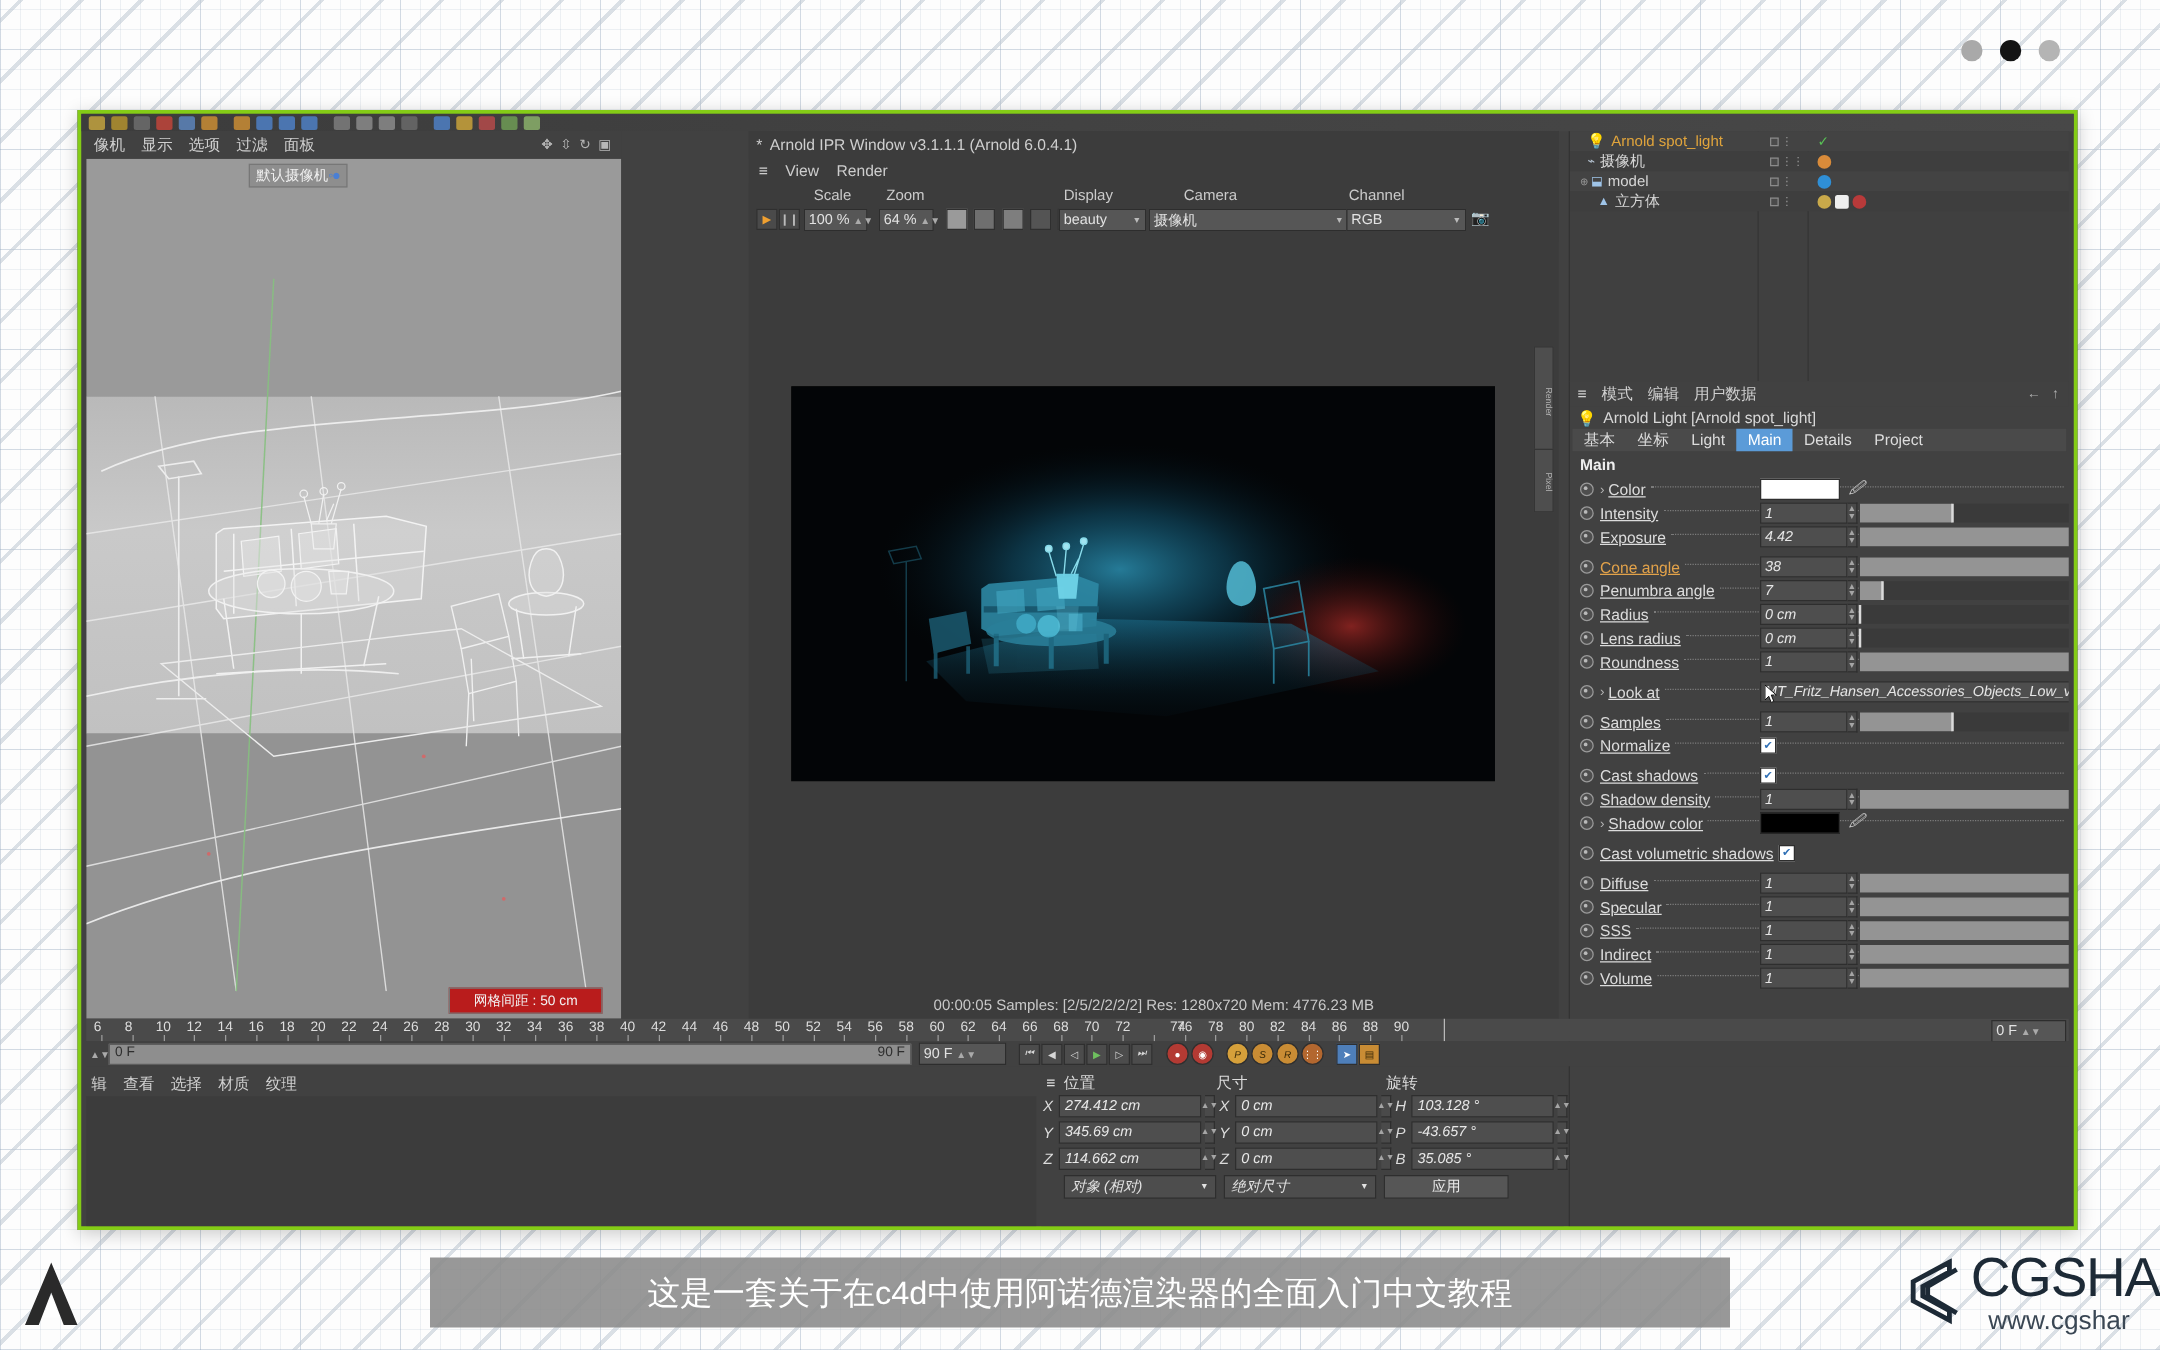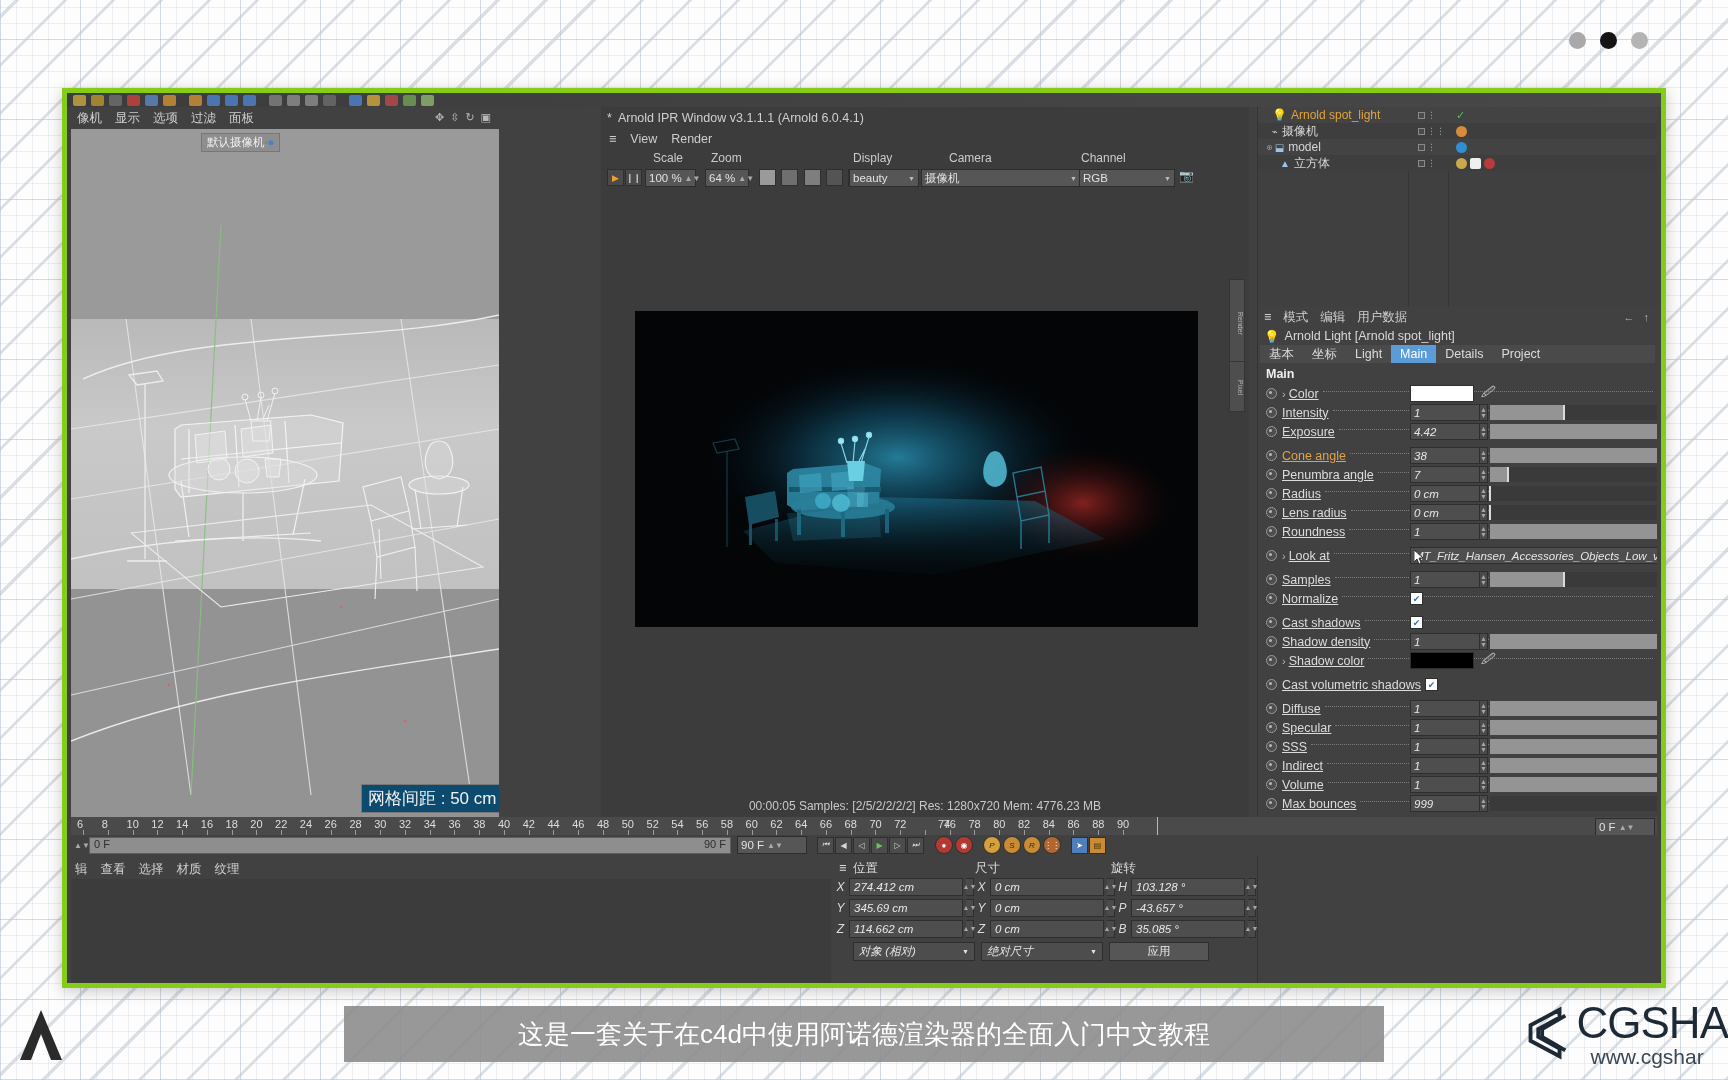--- a/index.html
+++ b/index.html
@@ -26,21 +26,21 @@
     pointer-events:none;
   }
   
   #dots{position:absolute;top:32px;right:80px;display:flex;gap:14px;z-index:40;}
   #dots i{display:block;width:17px;height:17px;border-radius:50%;}
 
   
   #app{
     position:absolute;left:62px;top:88px;width:1594px;height:890px;
     background:#414141;
-    border:5px solid #84cc16;
+    border:3px solid #84cc16;
     box-shadow:0 3px 14px rgba(0,0,0,.22);
     color:#d6d6d6;
     font-size:12px;
     overflow:hidden;
   }
   .topstrip{
     position:absolute;left:0;top:0;width:100%;height:14px;
     background:linear-gradient(90deg,#3c3c3c,#484848);
   }
   
@@ -53,22 +53,22 @@
            padding-left:6px;color:#cfcfcf;font-size:12.5px;position:relative;}
   .vp-menu .navicons{position:absolute;right:8px;top:4px;display:flex;gap:6px;color:#b7b7b7;font-size:11px;}
   #viewport{position:absolute;left:0;top:22px;right:0;bottom:0;overflow:hidden;}
   .vp-top{position:absolute;left:0;top:0;width:100%;height:190px;background:#9a9a9a;}
   .vp-mid{position:absolute;left:0;top:190px;width:100%;height:270px;
           background:linear-gradient(180deg,#b9b9b9 0%,#c9c9c9 40%,#c1c1c1 100%);}
   .vp-bot{position:absolute;left:0;top:460px;width:100%;bottom:0;background:#939393;}
   .camlabel{position:absolute;left:130px;top:4px;background:#8e8e8e;color:#f0f0f0;
             font-size:11.5px;padding:1px 5px;border:1px solid #777;white-space:nowrap;}
   .camlabel .dots{color:#4a7fd4;letter-spacing:-1px;}
-  .gridlabel{position:absolute;left:290px;bottom:4px;background:#0c4a6e;color:#f2f2f2;
-             font-size:17px;padding:2px 6px;border:1px solid #777;white-space:nowrap;}
+  .gridlabel{position:absolute;left:290px;bottom:4px;background:#b91c1c;color:#f2f2f2;
+             font-size:11px;padding:2px 19px;border:1px solid #777;white-space:nowrap;}
   #vpsvg{position:absolute;inset:0;}
 
   
   #ipr{position:absolute;left:534px;top:14px;width:648px;bottom:166px;background:#3c3c3c;}
   .ipr-title{height:22px;display:flex;align-items:center;gap:6px;padding-left:6px;
              color:#cfcfcf;font-size:12.5px;background:#3c3c3c;}
   .ipr-menu{height:20px;display:flex;align-items:center;gap:14px;padding-left:8px;
             color:#cdcdcd;font-size:12.5px;}
   .ipr-toolbar{position:relative;height:46px;background:#3c3c3c;}
   .tb-head{position:absolute;top:2px;font-size:12px;color:#cbcbcb;}
@@ -791,32 +791,20 @@
         </div>
         <div class="arow">
           <i class="bullet"></i>
           <span class="alabel">Volume</span>
           <span class="dotfill"></span>
           <span class="aval">
             <i class="afield">1</i>
             <i class="aspin">▲<br>▼</i>
             <i class="aslider">
               <i style="width: 100%;"></i>
-            </i>
-          </span>
-        </div>
-        <div class="arow">
-          <i class="bullet"></i>
-          <span class="alabel">Max bounces</span>
-          <span class="dotfill"></span>
-          <span class="aval">
-            <i class="afield">999</i>
-            <i class="aspin">▲<br>▼</i>
-            <i class="aslider">
-              <i style="width: 0%;"></i>
             </i>
           </span>
         </div>
         <div class="gap"></div>
       </div>
 
     <svg class="cursor" style="left:156px;top:243px" viewBox="0 0 10 14">
       <path d="M0 0 L0 12 L3 9 L5 14 L7 13 L5 8 L9 8 Z" fill="#fff" stroke="#000" stroke-width=".7"></path>
     </svg>
   </div>

